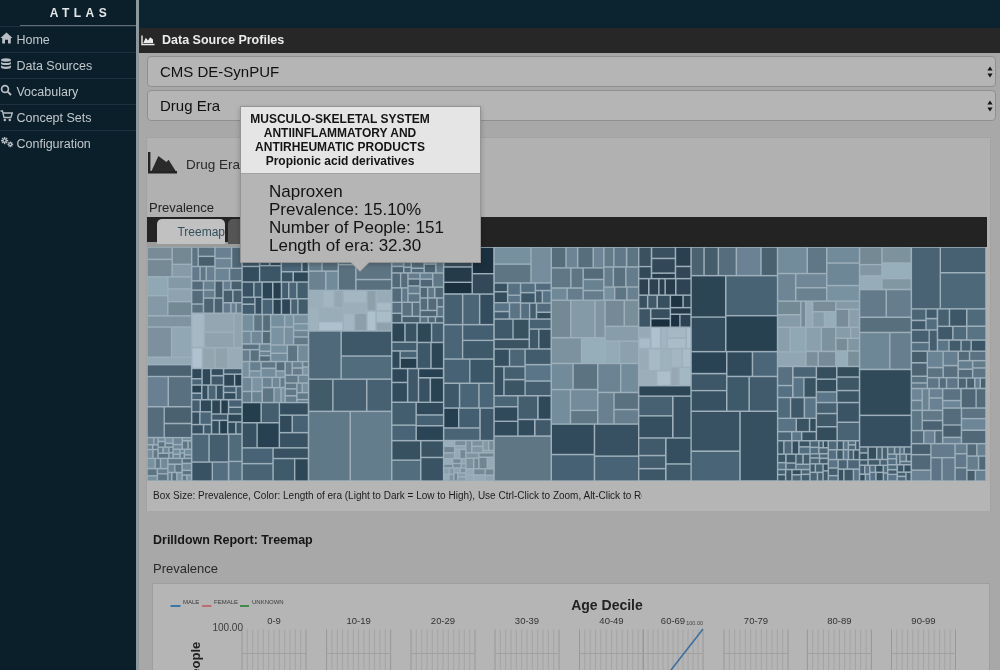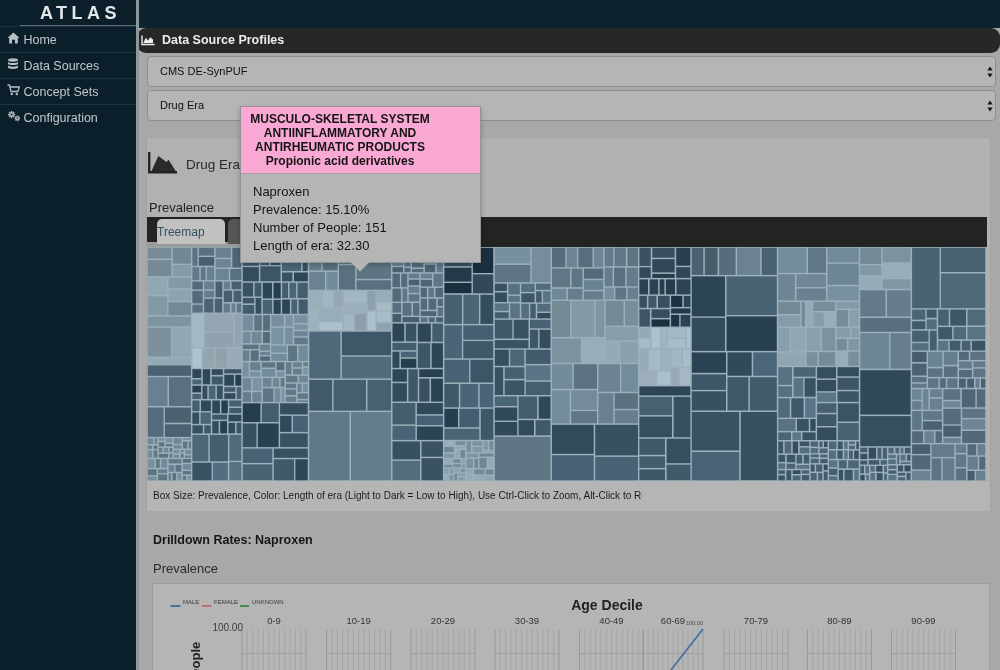--- a/index.html
+++ b/index.html
@@ -1,62 +1,62 @@
 <!DOCTYPE html>
 <html><head><meta charset="utf-8"><style>
 * { margin:0; padding:0; box-sizing:border-box; }
 html,body { width:1000px; height:670px; overflow:hidden; background:#a8a8a8;
   font-family:"Liberation Sans", sans-serif; }
 #app { position:relative; width:1000px; height:670px; }
 
 #sidebar { position:absolute; left:0; top:0; width:139px; height:670px;
   background:#0b1f2b; border-right:3px solid #8d989c; z-index:5; }
 #logo { height:26px; line-height:26px; text-align:center; color:#e3e7e9;
-  font-size:18px; font-weight:bold; letter-spacing:4.5px; padding-left:5px;
+  font-size:12px; font-weight:bold; letter-spacing:4.5px; padding-left:5px;
   border-bottom:1px solid #5f6e75;margin-left:20px; }
 .mi { height:26px; line-height:26px; color:#c3c8cc; font-size:12.5px;
-  border-top:1px solid #1d3140; padding-left:7px; white-space:nowrap; }
+  border-top:1px solid #1d3140; white-space:nowrap; }
 .mi .ic { display:inline-block; width:13px; color:#b8bec3; font-size:12px; }
 
 #topband { position:absolute; left:137px; top:0; width:863px; height:28px; background:#0c2330; }
 #hbar { position:absolute; left:137px; top:28px; width:863px; height:25px; background:#272727;
-  color:#ececec; font-size:12.5px; font-weight:bold; line-height:25px;border-radius:9px; }
+  color:#ececec; font-size:12.5px; font-weight:bold; line-height:25px; }
 #hbar svg { vertical-align:-2px; margin-left:4px; margin-right:7px; }
 
 .sel { position:absolute; left:147px; width:849px; height:31px; background:#b5b5b5;
-  border:1px solid #8f8f8f; border-radius:4px; font-size:11px; color:#101010;
+  border:1px solid #8f8f8f; border-radius:4px; font-size:15px; color:#101010;
   line-height:29px; padding-left:12px; }
 .sel .arr { position:absolute; right:2.5px; top:9px; width:6px; }
 
 #panel { position:absolute; left:146px; top:137px; width:845px; height:374px;
   background:#b1b1b1; border:1px solid #a3a3a3; }
 #ptitle { position:absolute; left:186px; top:157px; font-size:13.5px; color:#2a2a2a; }
 #prev1 { position:absolute; left:149px; top:200px; font-size:13px; color:#242424; }
 #tabstrip { position:absolute; left:147px; top:217px; width:840px; height:30px; background:#232323; }
 #tab1 { position:absolute; left:10px; top:2px; width:68px; height:25px; background:#c1c1c1;
-  border-radius:5px 5px 0 0; text-align:left; line-height:26px; font-size:12px; color:#33505c; z-index:2; }
+  border-radius:5px 5px 0 0; text-align:right; line-height:26px; font-size:12px; color:#33505c; z-index:2; }
 #tab2 { position:absolute; left:81px; top:2px; width:60px; height:25px; background:#555;
   border-radius:5px 5px 0 0; text-align:center; line-height:26px; font-size:12px; color:#9a9a9a; z-index:2; }
 #underbar { position:absolute; left:147px; top:242px; width:334px; height:5px; background:#9b9b9b; }
 #tmap { position:absolute; left:147px; top:247px; width:839px; height:234px; background:#9cafba; }
 #caption { position:absolute; left:147px; top:481px; width:843px; height:30px; background:#b5b5b5;
   font-size:10px; color:#1c1c1c; line-height:29px; padding-left:6px; white-space:nowrap; overflow:hidden; }
 #caption span { display:inline-block; max-width:489px; overflow:hidden; white-space:nowrap; }
 
 #dd { position:absolute; left:153px; top:533px; font-size:12.5px; font-weight:bold; color:#161616; }
 #prev2 { position:absolute; left:153px; top:561px; font-size:13px; color:#2a2a2a; }
 #chart { position:absolute; left:152px; top:583px; width:838px; height:87px;
   background:#b5b5b5; border:1px solid #9e9e9e; border-bottom:none; }
 
 #tip { position:absolute; left:240px; top:106px; width:241px; height:157px; background:#b5b5b5;
   border:1px solid #949494; box-shadow:0 2px 5px rgba(0,0,0,0.22); z-index:10; }
-#tip .tth { border-bottom:1px solid #a2a2a2; background:#f9a8d4; padding:5px 0 5px; }
+#tip .tth { border-bottom:1px solid #a2a2a2; background:#e5e5e5; padding:5px 0 5px; }
 #tip .ttc { width:198px; margin-left:0; text-align:center; font-weight:bold;
   font-size:12px; line-height:14px; color:#141414; }
-#tip .tb { font-size:13px; line-height:18px; color:#141414; padding-left:12px; padding-top:9px; }
+#tip .tb { font-size:17px; line-height:18px; color:#141414; padding-left:28px; padding-top:9px; }
 #tip .ptr { position:absolute; left:110px; bottom:-9px; width:0; height:0;
   border-left:9px solid transparent; border-right:9px solid transparent; border-top:9px solid #b5b5b5;
   filter:drop-shadow(0 1px 0 #949494); }
 </style></head>
 <body>
 <div id="app">
 
 <div id="topband"></div>
 <div id="hbar"><svg width="14" height="11" viewBox="0 0 14 11">
         <path d="M1 0.5 v9 h12.5" stroke="#ececec" stroke-width="1.4" fill="none"></path>
@@ -860,21 +860,21 @@
 <rect x="808.8" y="221.5" width="10.3" height="11.8" fill="rgb(90,114,131)"></rect>
 <rect x="820.6" y="197.4" width="8.5" height="10.9" fill="rgb(83,106,122)"></rect>
 <rect x="830.6" y="197.4" width="7.6" height="10.9" fill="rgb(103,128,145)"></rect>
 <rect x="820.6" y="209.8" width="10.2" height="12.7" fill="rgb(101,126,142)"></rect>
 <rect x="832.3" y="209.8" width="5.9" height="12.7" fill="rgb(82,105,121)"></rect>
 <rect x="820.6" y="224.0" width="7.0" height="9.3" fill="rgb(70,93,108)"></rect>
 <rect x="829.1" y="224.0" width="9.1" height="9.3" fill="rgb(103,128,144)"></rect>
     </svg>
 <div id="caption"><span>Box Size: Prevalence, Color: Length of era (Light to Dark = Low to High), Use Ctrl-Click to Zoom, Alt-Click to Reset Zoom</span></div>
 
-<div id="dd">Drilldown Rates: Naproxen</div>
+<div id="dd">Drilldown Report: Treemap</div>
 <div id="prev2">Prevalence</div>
 <div id="chart"></div>
 <svg style="position:absolute;left:152px;top:583px;z-index:2;" width="838" height="87" viewBox="0 0 838 87">
       <line x1="18.5" y1="23" x2="28.5" y2="23" stroke="#3b77a5" stroke-width="2"></line>
       <text x="31" y="20.5" font-size="6" fill="#3a3a3a">MALE</text>
       <line x1="50" y1="23" x2="59.5" y2="23" stroke="#bd6f6f" stroke-width="2"></line>
       <text x="62" y="20.5" font-size="6" fill="#3a3a3a">FEMALE</text>
       <line x1="88" y1="23" x2="97" y2="23" stroke="#44884c" stroke-width="2"></line>
       <text x="100" y="20.5" font-size="6" fill="#3a3a3a">UNKNOWN</text>
       <text x="455" y="27" font-size="14" font-weight="bold" fill="#222" text-anchor="middle">Age Decile</text>
@@ -1022,20 +1022,24 @@
 <div id="sidebar">
   <div id="logo">ATLAS</div>
   <div class="mi"><span class="ic"><svg width="13" height="12" viewBox="0 0 13 12">
             <path d="M6.5 0.5 L12.5 6 H10.8 V11.5 H8 V7.8 H5 V11.5 H2.2 V6 H0.5 Z" fill="#b8bec3"></path>
           </svg></span> Home</div>
   <div class="mi"><span class="ic"><svg width="12" height="12" viewBox="0 0 12 12">
             <ellipse cx="6" cy="2" rx="5" ry="1.7" fill="#b8bec3"></ellipse>
             <path d="M1 3.4 c0 1 2.2 1.7 5 1.7 s5 -0.7 5 -1.7 v2 c0 1 -2.2 1.7 -5 1.7 s-5 -0.7 -5 -1.7 Z" fill="#b8bec3"></path>
             <path d="M1 7 c0 1 2.2 1.7 5 1.7 s5 -0.7 5 -1.7 v2.2 c0 1 -2.2 1.7 -5 1.7 s-5 -0.7 -5 -1.7 Z" fill="#b8bec3"></path>
           </svg></span> Data Sources</div>
+  <div class="mi"><span class="ic"><svg width="12" height="12" viewBox="0 0 12 12">
+            <circle cx="5" cy="5" r="3.4" stroke="#b8bec3" stroke-width="1.7" fill="none"></circle>
+            <path d="M7.6 7.6 L11 11" stroke="#b8bec3" stroke-width="1.9"></path>
+          </svg></span> Vocabulary</div>
   <div class="mi"><span class="ic"><svg width="13" height="12" viewBox="0 0 13 12">
             <path d="M0.5 1 H2.5 L4 7.5 H10.8 L12.3 3 H3.4" stroke="#b8bec3" stroke-width="1.3" fill="none"></path>
             <circle cx="4.8" cy="10" r="1.2" fill="#b8bec3"></circle>
             <circle cx="9.8" cy="10" r="1.2" fill="#b8bec3"></circle>
           </svg></span> Concept Sets</div>
   <div class="mi"><span class="ic"><svg width="14" height="12" viewBox="0 0 14 12">
             <g fill="#b8bec3">
               <circle cx="4.6" cy="4.6" r="2.1"></circle>
               <g stroke="#b8bec3" stroke-width="1.4">
                 <path d="M4.6 1 V8.2"></path>

